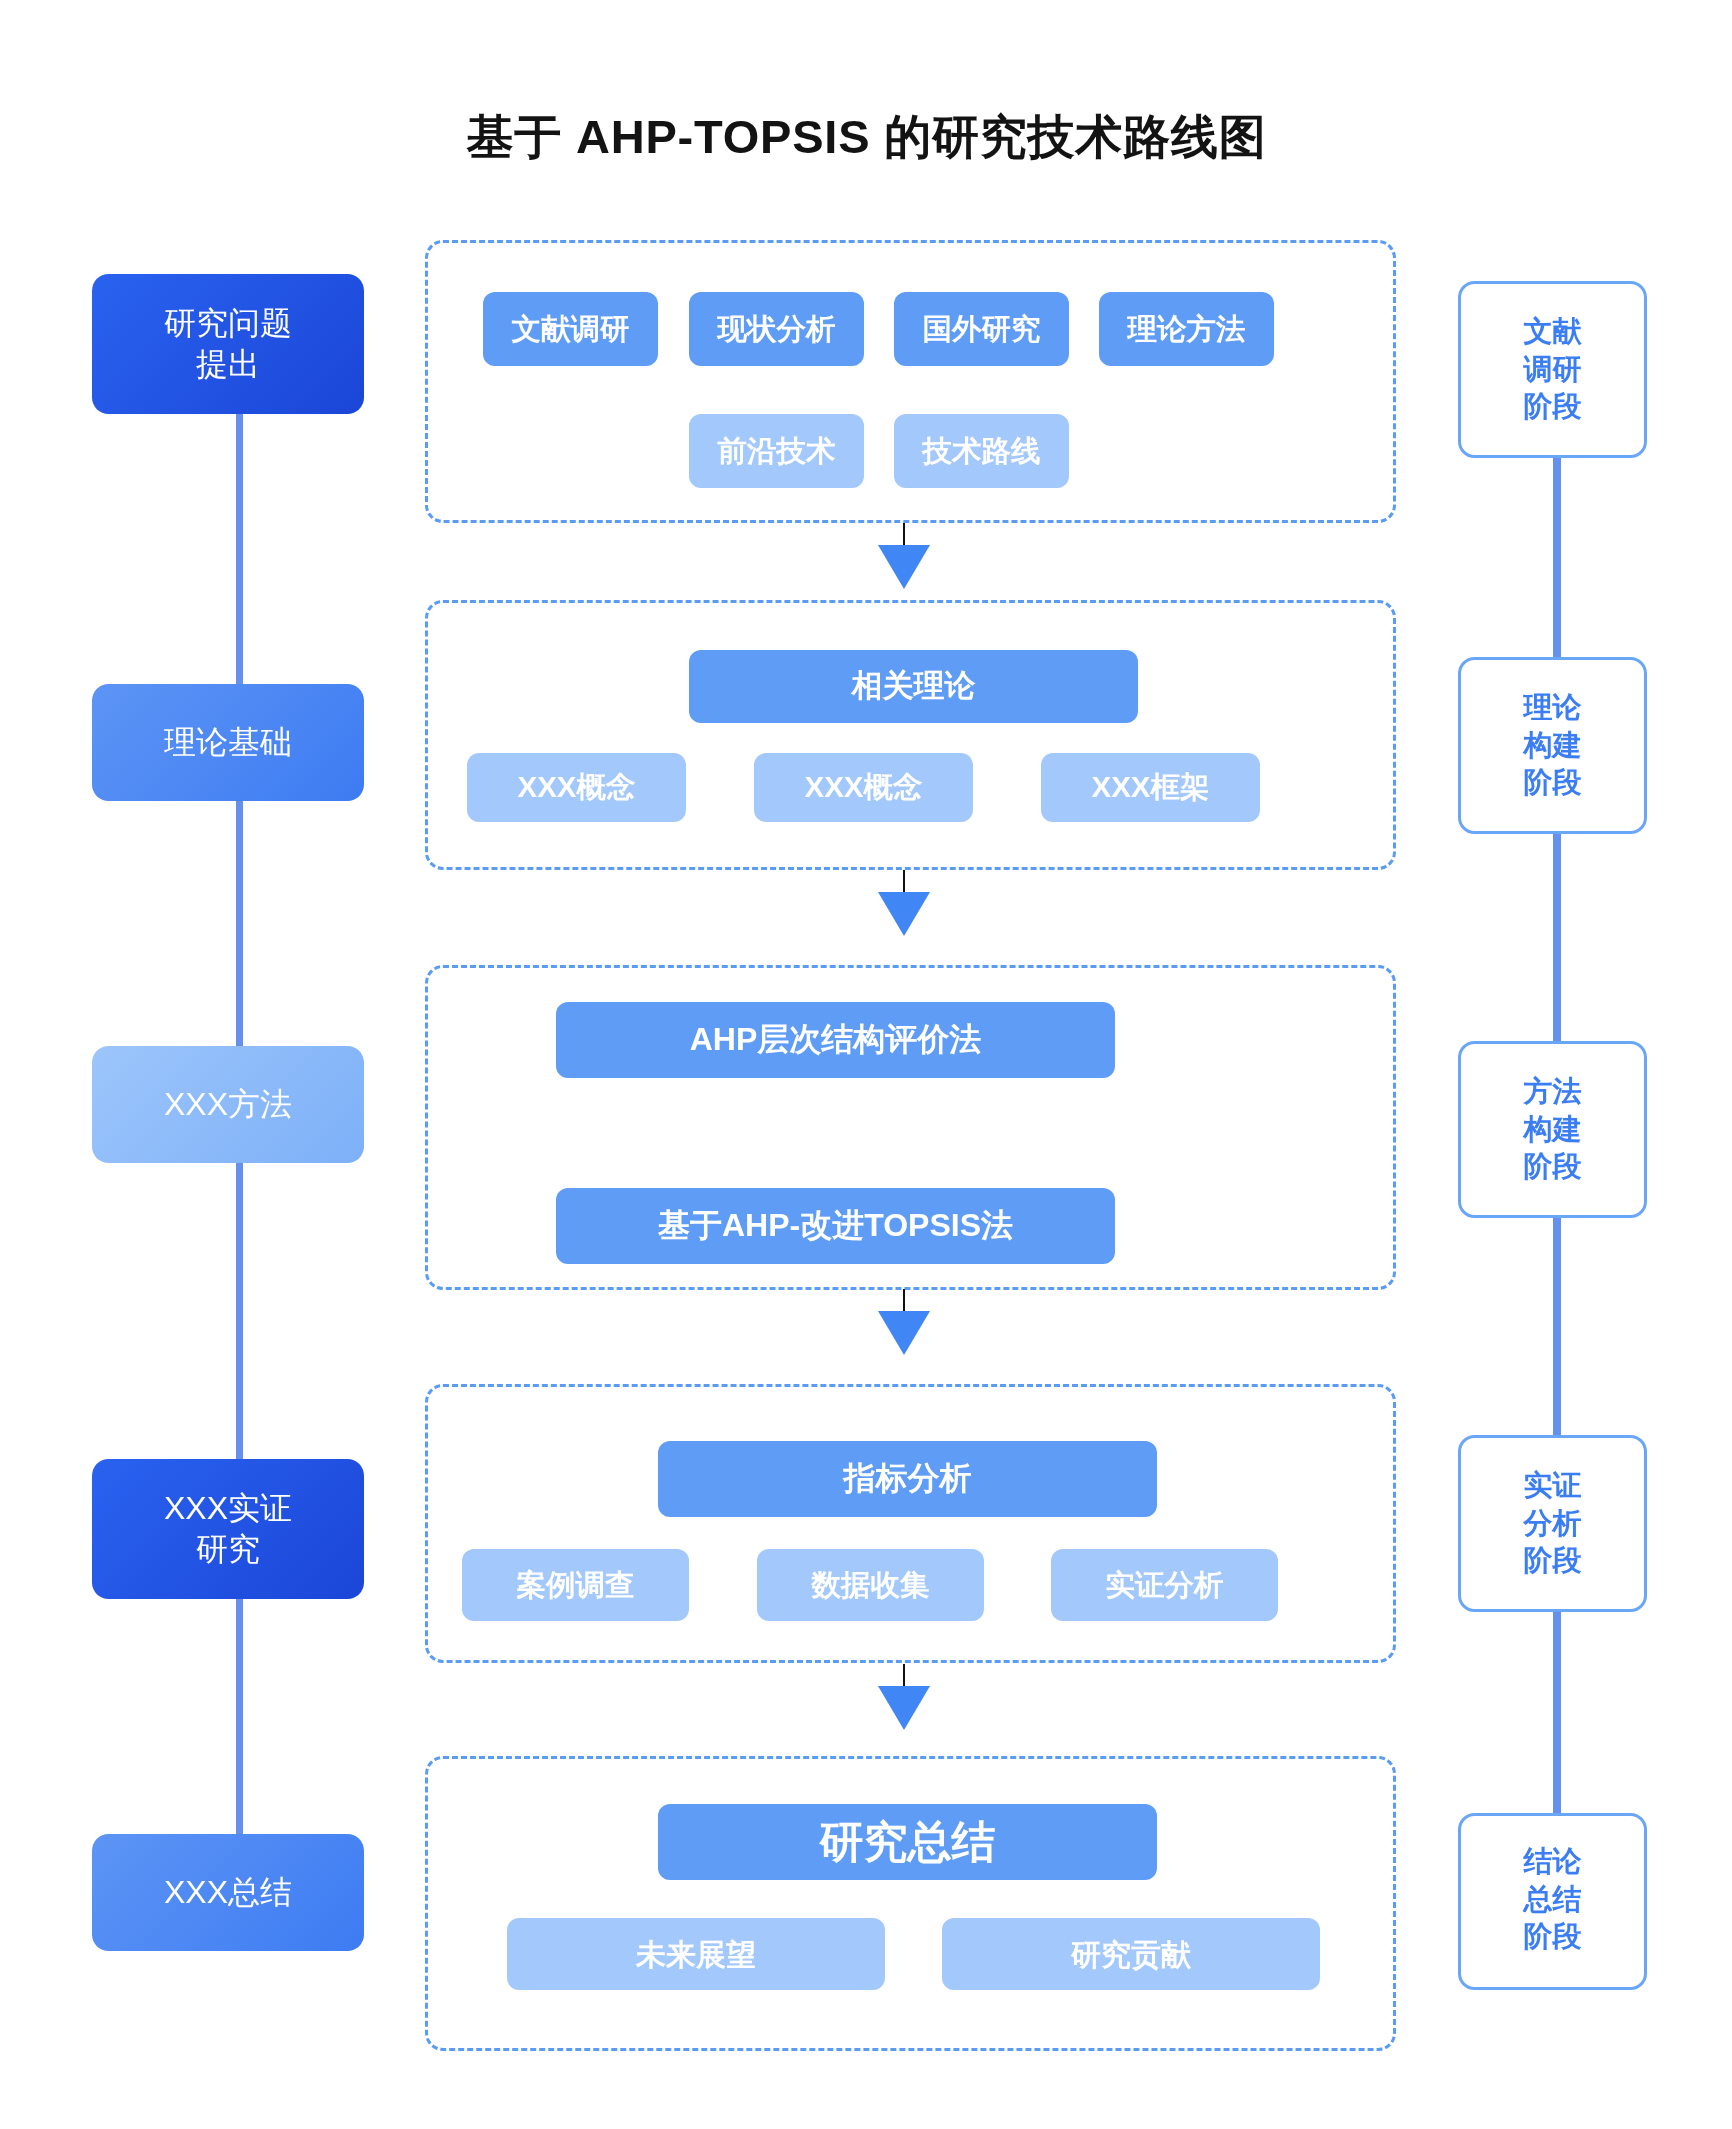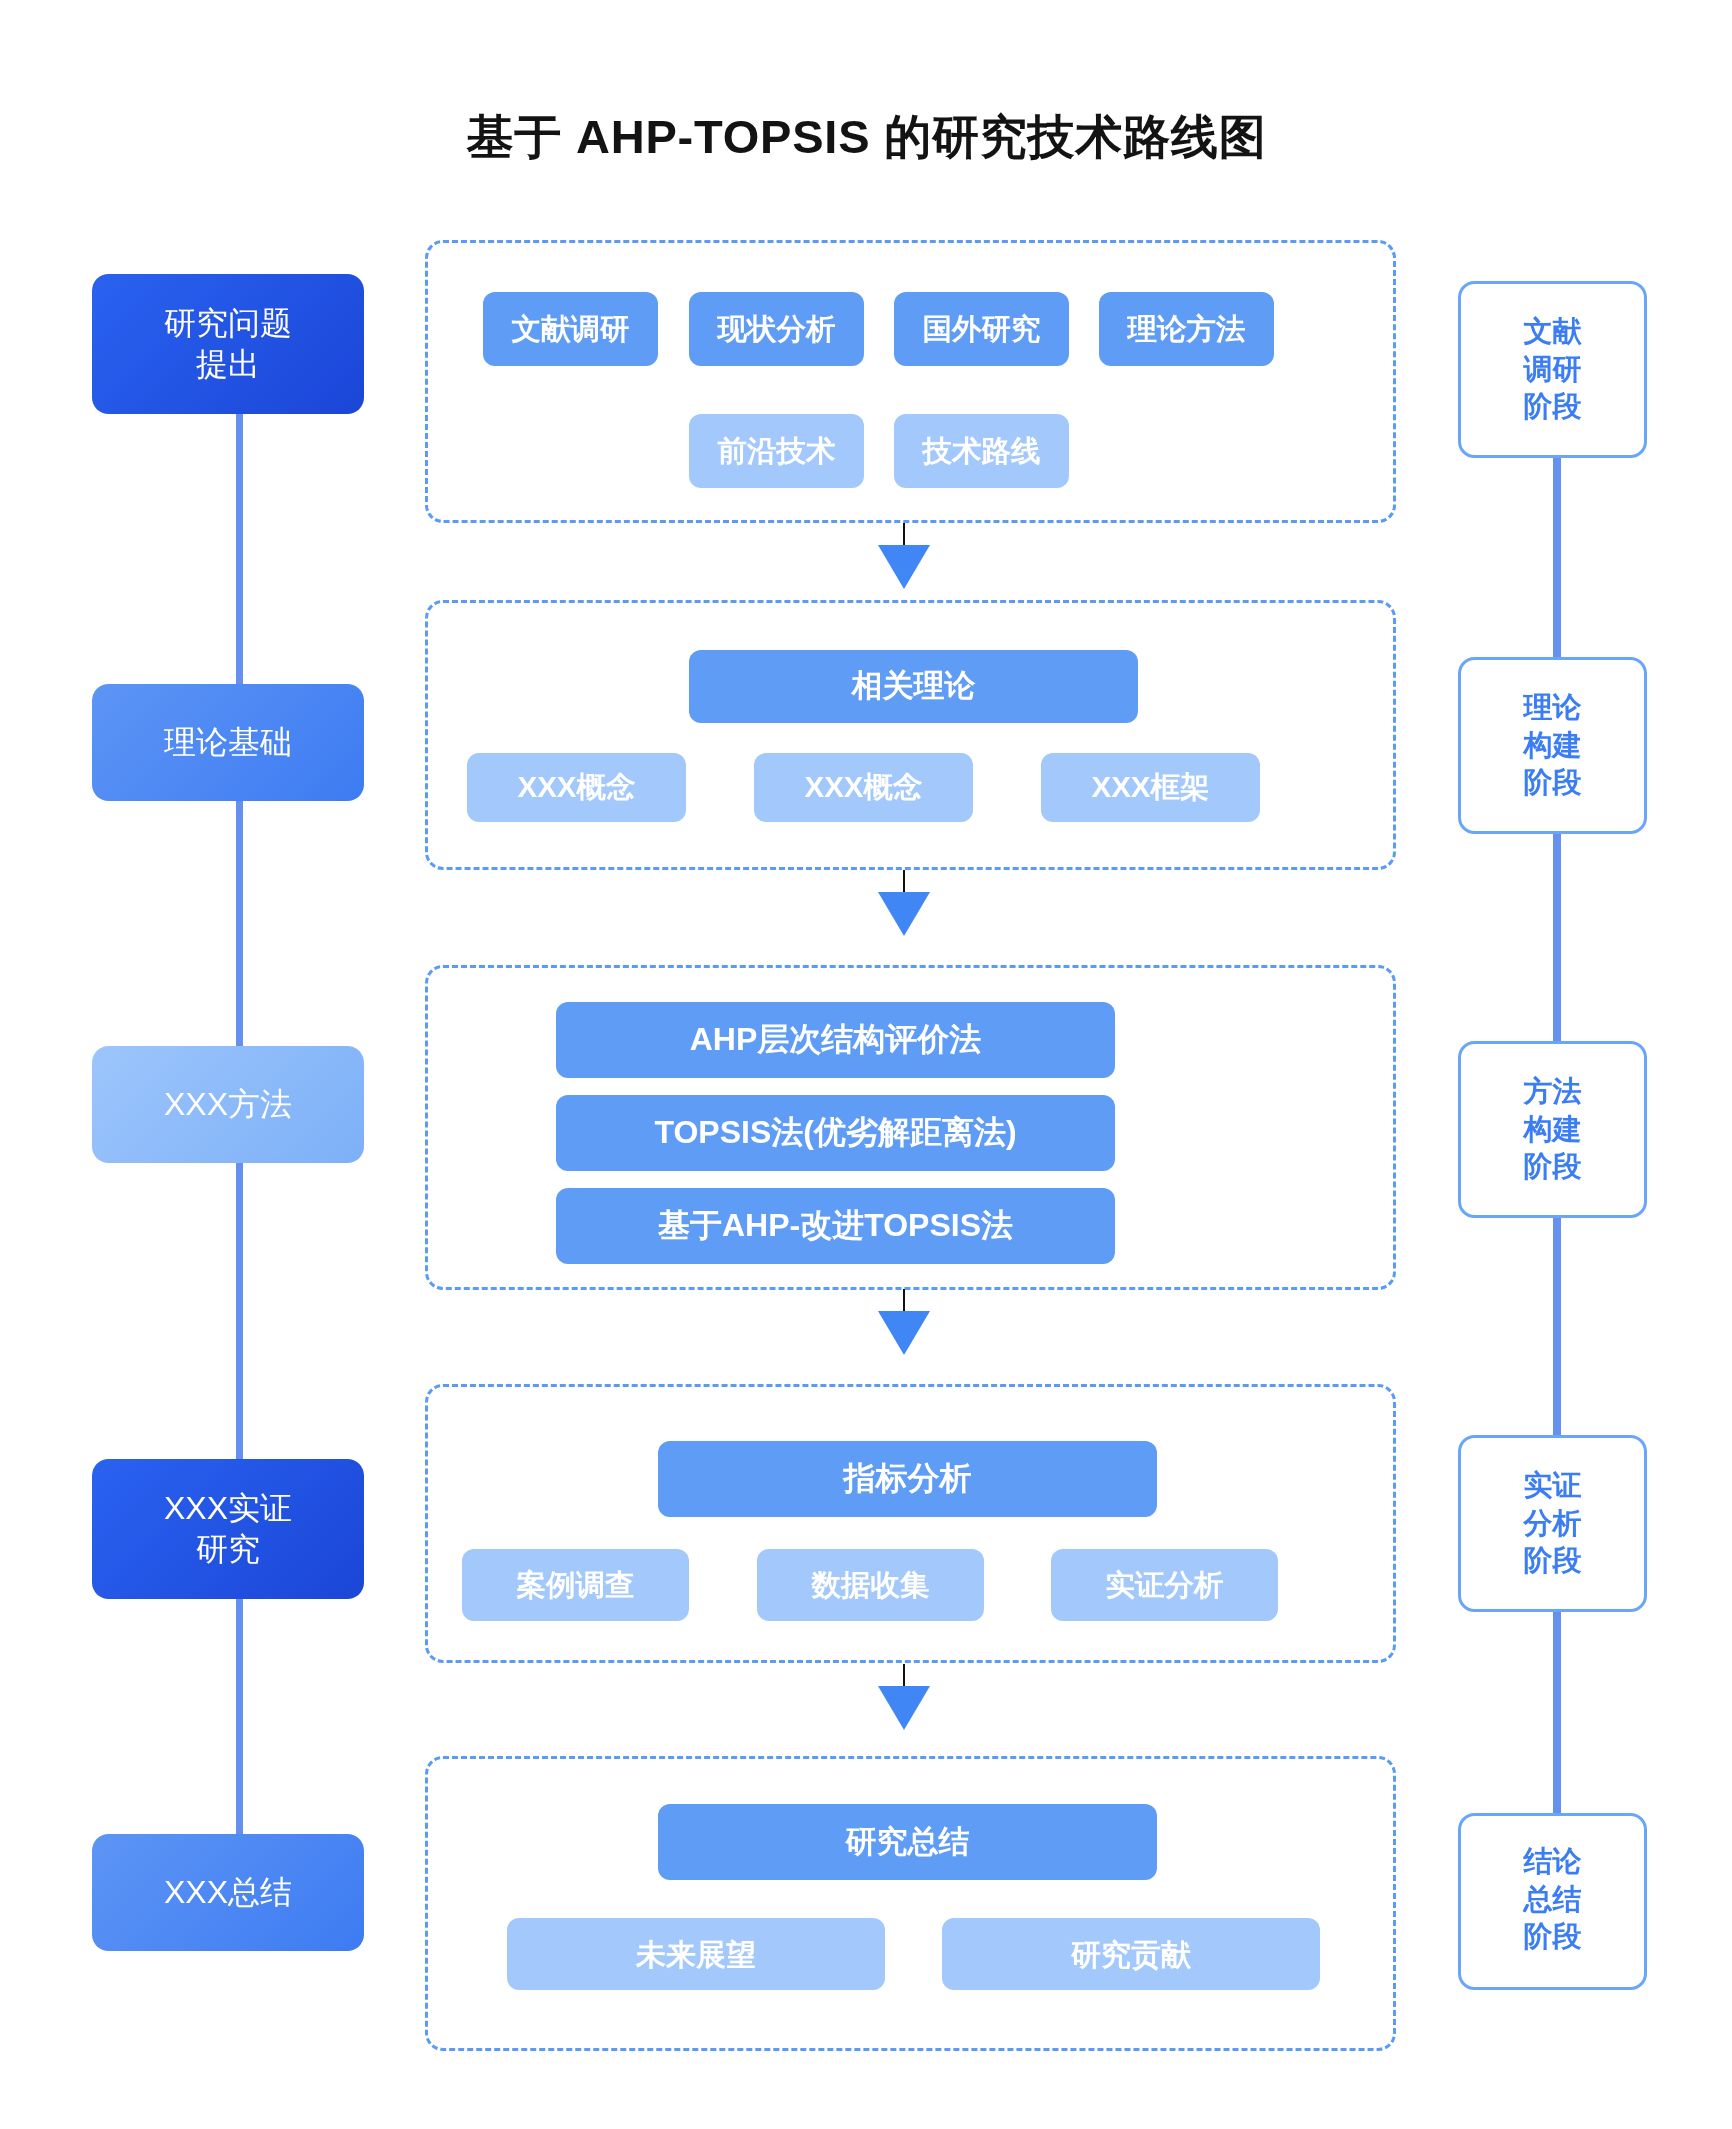--- a/index.html
+++ b/index.html
@@ -123,39 +123,38 @@
     <div class="chip l" style="left:39px;top:150px;width:219px;height:69px;font-size:29.5px;">XXX概念</div>
     <div class="chip l" style="left:326px;top:150px;width:219px;height:69px;font-size:29.5px;">XXX概念</div>
     <div class="chip l" style="left:613px;top:150px;width:219px;height:69px;font-size:29.5px;">XXX框架</div>
   </div>
 
   <div class="arrow-line" style="left:903px;top:870px;height:42px;"></div>
   <div class="arrow-head" style="left:878px;top:892px;"></div>
 
   <div class="stage" style="top:965px;height:325px;">
     <div class="chip m" style="left:128px;top:34px;width:559px;height:76px;font-size:32px;">AHP层次结构评价法</div>
-    <div class="chip m" style="left:128px;top:127px;width:559px;height:76px;font-size:32px;">TOPSIS法(优劣解距离法)</div>
     <div class="chip m" style="left:128px;top:220px;width:559px;height:76px;font-size:32px;">基于AHP-改进TOPSIS法</div>
   </div>
 
   <div class="arrow-line" style="left:903px;top:1289px;height:42px;"></div>
   <div class="arrow-head" style="left:878px;top:1311px;"></div>
 
   <div class="stage" style="top:1384px;height:279px;">
     <div class="chip m" style="left:230px;top:54px;width:499px;height:76px;font-size:32px;">指标分析</div>
     <div class="chip l" style="left:34px;top:162px;width:227px;height:72px;font-size:29.5px;">案例调查</div>
     <div class="chip l" style="left:329px;top:162px;width:227px;height:72px;font-size:29.5px;">数据收集</div>
     <div class="chip l" style="left:623px;top:162px;width:227px;height:72px;font-size:29.5px;">实证分析</div>
   </div>
 
   <div class="arrow-line" style="left:903px;top:1664px;height:42px;"></div>
   <div class="arrow-head" style="left:878px;top:1686px;"></div>
 
   <div class="stage" style="top:1756px;height:295px;">
-    <div class="chip m" style="left:230px;top:45px;width:499px;height:76px;font-size:31px;">研究总结</div>
+    <div class="chip m" style="left:230px;top:45px;width:499px;height:76px;font-size:44px;">研究总结</div>
     <div class="chip l" style="left:79px;top:159px;width:378px;height:72px;font-size:30px;">未来展望</div>
     <div class="chip l" style="left:514px;top:159px;width:378px;height:72px;font-size:30px;">研究贡献</div>
   </div>
 
   <div class="right-line"></div>
 
   <div class="rbox" style="top:281px;height:177px;">
     <span>
       <span>文献</span><br>
       <span>调研</span><br>

